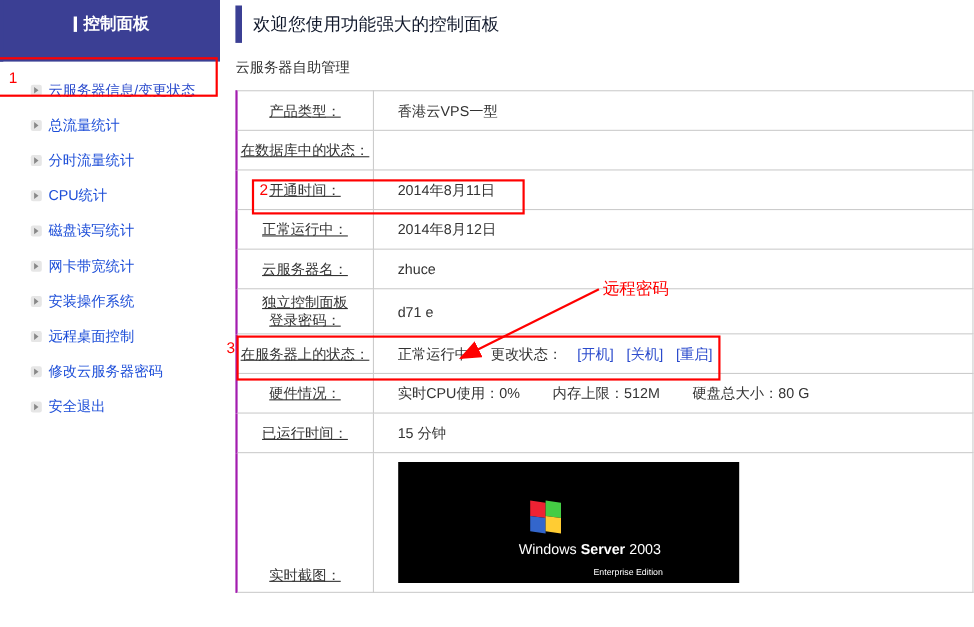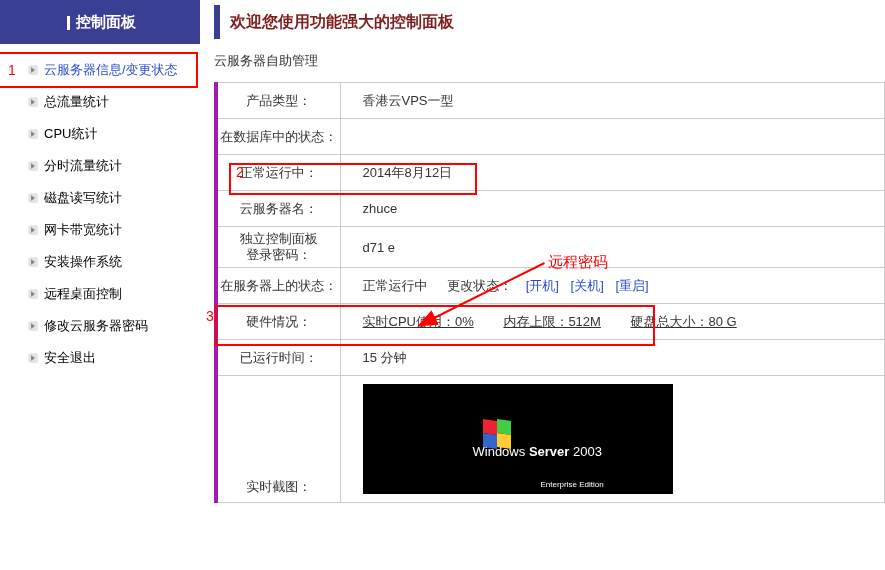--- a/index.html
+++ b/index.html
@@ -1,69 +1,69 @@
 <!DOCTYPE html>
 <html><head>
 <meta charset="utf-8">
 <style>
 * { box-sizing: border-box; margin: 0; padding: 0; }
 body { font-family: "Microsoft YaHei", SimSun, sans-serif; font-size: 13px; color: #333; background: #fff; }
 .container { display: flex; width: 885px; }
 .sidebar { width: 200px; }
-.sidebar-header { background: #3b3f94; color: #fff; height: 44px; line-height: 44px; text-align: center; font-size: 15px; font-weight: bold; border-left: 3px solid #3b3f94; }
+.sidebar-header { background: #3b3f94; color: #fff; height: 56px; line-height: 44px; text-align: center; font-size: 15px; font-weight: bold; border-left: 3px solid #3b3f94; }
 .sidebar-header .bar { display: inline-block; width: 3px; height: 14px; background: #fff; margin-right: 6px; vertical-align: middle; }
 .menu { list-style: none; padding: 10px 0; }
-.menu-item { padding: 6px 0 6px 44px; position: relative; cursor: pointer; color: #000000; font-size: 13px; line-height: 20px; }
+.menu-item { padding: 6px 0 6px 44px; position: relative; cursor: pointer; color: #1d4ed8; font-size: 13px; line-height: 20px; }
 .menu-item.selected { color: #2b4bcc; }
 .menu-bullet { position: absolute; left: 28px; top: 11px; width: 10px; height: 10px; border-radius: 2px; background: #e6e6e6; }
 .menu-bullet::after { content: ""; position: absolute; left: 3px; top: 2px; border-left: 4px solid #888; border-top: 3px solid transparent; border-bottom: 3px solid transparent; }
 .main { flex: 1; padding: 0 0 0 14px; }
 .banner { display: flex; align-items: center; height: 44px; margin-bottom: 8px; }
 .banner-bar { width: 6px; height: 34px; background: #3b3f94; margin-right: 10px; }
-.banner-title { font-size: 16px; color: #7f1d1d; font-weight: bold; }
+.banner-title { font-size: 16px; color: #0f172a; }
 .subtitle { font-size: 13px; color: #333; margin: 0 0 12px 0; }
 .details { width: 100%; border-collapse: collapse; border-top: 1px solid #ccc; }
 .details td { border: 1px solid #ccc; border-left: none; padding: 0; height: 36px; vertical-align: middle; font-size: 13px; }
-.details tr td:first-child { border-left: 4px solid #a21caf; }
+.details tr td:first-child { border-left: 2px solid #a21caf; text-decoration: underline; }
 .details .label { width: 124px; text-align: center; background: #fff; color: #333; }
 .details .value { padding-left: 22px; color: #333; }
 .actions-row .seg { display: inline-block; margin-right: 16px; }
 .actions-row .change-label { color: #333; margin-right: 6px; }
 .action-link { color: #2b4bcc; cursor: pointer; margin: 0 4px; }
-.hw-row .seg { display: inline-block; margin-right: 26px; text-decoration: underline; }
+.hw-row .seg { display: inline-block; margin-right: 26px; }
 .screenshot-cell { vertical-align: top !important; padding: 0 !important; }
 .screenshot { margin: 8px 22px; width: 310px; height: 110px; background: #000; position: relative; overflow: hidden; }
 .ws-flag { position: absolute; left: 120px; top: 36px; width: 30px; height: 30px; }
 .ws-flag div { position: absolute; width: 14px; height: 14px; }
 .ws-flag .r { background: #e23; top: 0; left: 0; transform: skewY(8deg); }
 .ws-flag .g { background: #4c4; top: 0; left: 14px; transform: skewY(8deg); }
 .ws-flag .b { background: #36c; top: 14px; left: 0; transform: skewY(8deg); }
 .ws-flag .y { background: #fc3; top: 14px; left: 14px; transform: skewY(8deg); }
-.ws-text { position: absolute; left: 110px; top: 60px; color: #fff; font-family: "Segoe UI", Arial; font-size: 13px; }
+.ws-text { position: absolute; left: 110px; top: 72px; color: #fff; font-family: "Segoe UI", Arial; font-size: 13px; }
 .ws-text .bold { font-weight: bold; }
 .ws-sub { position: absolute; left: 178px; top: 96px; color: #fff; font-size: 8px; }
 .annot { position: absolute; border: 2px solid #f00; pointer-events: none; }
 .annot-label { position: absolute; color: #f00; font-size: 14px; font-family: Arial; pointer-events: none; }
 .arrow-svg { position: absolute; pointer-events: none; }
 .remote-pwd-note { position: absolute; color: #f00; font-size: 15px; pointer-events: none; }
 </style>
 </head>
 <body>
 
 <div class="container" style="position:relative;">
 
   <div class="sidebar">
     <div class="sidebar-header">
       <span class="bar"></span><span>控制面板</span>
     </div>
     <ul class="menu">
       <li class="menu-item selected"><span class="menu-bullet"></span><span>云服务器信息/变更状态</span></li>
       <li class="menu-item"><span class="menu-bullet"></span><span>总流量统计</span></li>
+      <li class="menu-item"><span class="menu-bullet"></span><span>分时流量统计</span></li>
       <li class="menu-item"><span class="menu-bullet"></span><span>CPU统计</span></li>
-      <li class="menu-item"><span class="menu-bullet"></span><span>分时流量统计</span></li>
       <li class="menu-item"><span class="menu-bullet"></span><span>磁盘读写统计</span></li>
       <li class="menu-item"><span class="menu-bullet"></span><span>网卡带宽统计</span></li>
       <li class="menu-item"><span class="menu-bullet"></span><span>安装操作系统</span></li>
       <li class="menu-item"><span class="menu-bullet"></span><span>远程桌面控制</span></li>
       <li class="menu-item"><span class="menu-bullet"></span><span>修改云服务器密码</span></li>
       <li class="menu-item"><span class="menu-bullet"></span><span>安全退出</span></li>
     </ul>
   </div>
 
   <div class="main">
@@ -75,20 +75,24 @@
 
     <table class="details">
       <tbody>
           <tr>
         <td class="label">产品类型：</td>
         <td class="value">香港云VPS一型</td>
       </tr>
       <tr>
         <td class="label">在数据库中的状态：</td>
         <td class="value"></td>
+      </tr>
+      <tr>
+        <td class="label">开通时间：</td>
+        <td class="value">2014年8月11日</td>
       </tr>
       <tr>
         <td class="label">正常运行中：</td>
         <td class="value">2014年8月12日</td>
       </tr>
       <tr>
         <td class="label">云服务器名：</td>
         <td class="value">zhuce</td>
       </tr>
       <tr>

